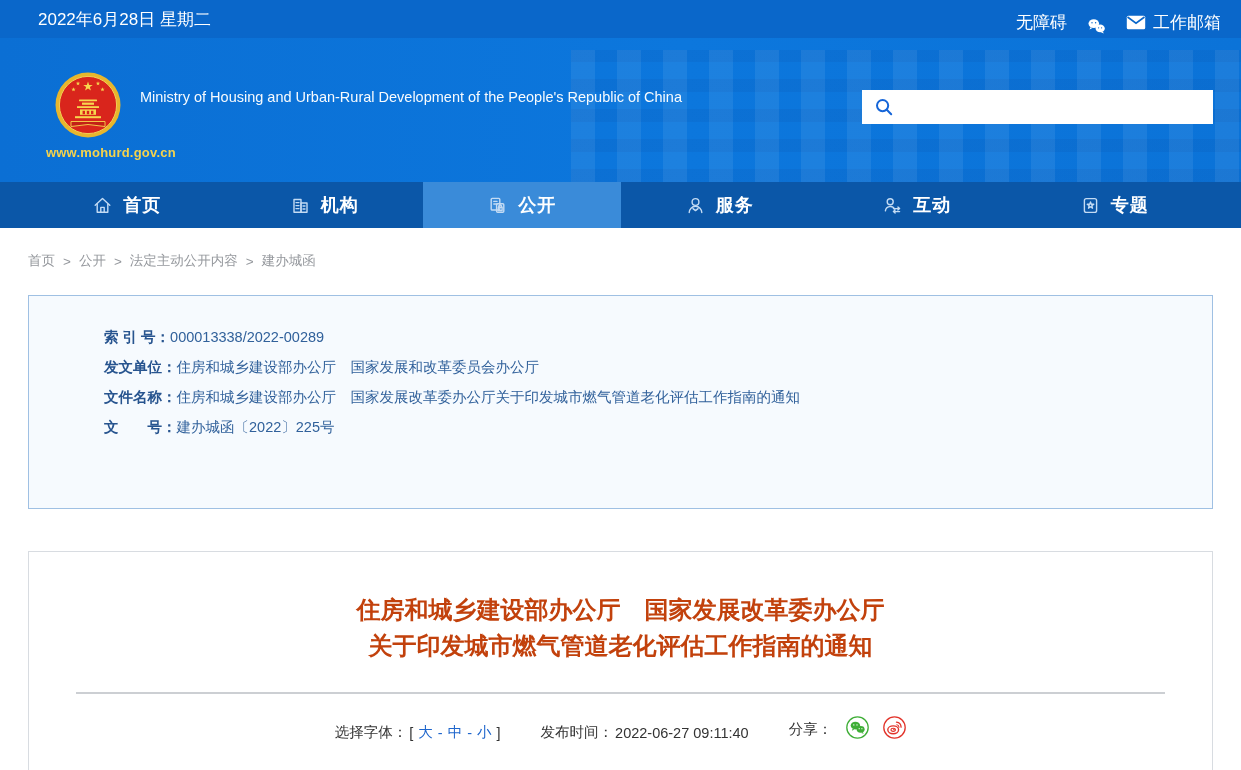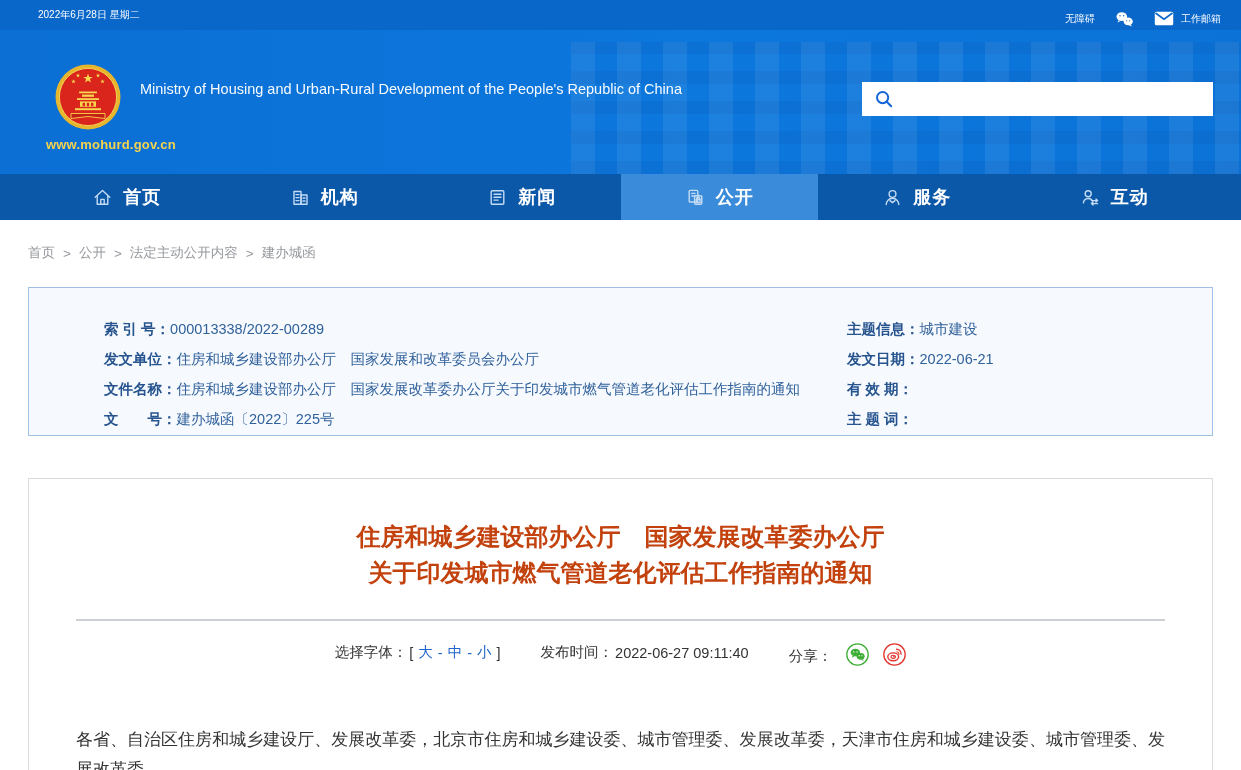--- a/index.html
+++ b/index.html
@@ -7,25 +7,25 @@
   html, body { margin: 0; padding: 0; }
   body {
     width: 1241px; height: 770px; overflow: hidden;
     background: #fff;
     font-family: "Liberation Sans", "DejaVu Sans", sans-serif;
   }
   a { cursor: pointer; }
 
   
   .topbar {
-    height: 30px; background: #0a67ca; color: #fff;
+    height: 38px; background: #0a67ca; color: #fff;
     display: flex; align-items: center; justify-content: space-between;
-    padding: 0 20px 0 38px; font-size: 10px;
-  }
-  .topbar-right { display: flex; align-items: center; gap: 20px; margin-top: 7px; }
+    padding: 0 20px 0 38px; font-size: 17px;
+  }
+  .topbar-right { display: flex; align-items: flex-end; gap: 20px; margin-top: 7px; }
   .topbar a { color: #fff; text-decoration: none; display: flex; align-items: center; gap: 7px; }
 
   
   .header {
     position: relative; height: 144px; overflow: hidden;
     background: linear-gradient(90deg, #0b6fd4 0%, #0c77dd 55%, #0b73d8 100%);
   }
   .header::before { 
     content: ""; position: absolute; left: 46%; right: 0; top: 12px; bottom: 0;
     background:
@@ -61,38 +61,38 @@
 
   
   .breadcrumb {
     width: 1185px; margin: 0 auto; padding: 24px 0 25px;
     font-size: 13.5px; color: #95989d; display: flex; gap: 8px; align-items: center;
   }
   .breadcrumb a { color: #95989d; text-decoration: none; }
 
   
   .doc-info {
-    width: 1185px; height: 149px; margin: 0 auto;
+    width: 1185px; height: 214px; margin: 0 auto;
     background: #f6fafe; border: 1px solid #9fc0e3;
     display: flex; padding: 26px 30px 0 75px;
   }
   .info-left { flex: 1; }
   .info-right { width: 335px; }
   .info-row { line-height: 30px; font-size: 14.5px; color: #31619b; white-space: nowrap; }
   .info-row .lbl { font-weight: bold; color: #27548f; }
 
   
   .article {
     width: 1185px; height: 520px; margin: 42px auto 0;
     border: 1px solid #d8dce1; padding: 40px 47px 0; background: #fff;
   }
   .article-title { text-align: center; font-size: 24px; font-weight: bold; color: #c2410c; line-height: 36px; }
   .article-divider { margin-top: 28px; border-top: 2px solid #cccfd3; }
   .article-meta {
-    margin-top: 22px; display: flex; justify-content: center; align-items: flex-start;
+    margin-top: 22px; display: flex; justify-content: center; align-items: flex-end;
     gap: 40px; font-size: 14.5px; color: #333;
   }
   .meta-group { display: flex; align-items: center; gap: 2px; }
   .font-size-link { color: #1f66cc; text-decoration: none; padding: 0 3px; }
   .meta-dash { color: #1f66cc; }
   .share-group { display: flex; align-items: center; gap: 14px; }
   .article-body {
     margin-top: 56px; font-size: 17px; line-height: 30px; color: #333;
     text-align: justify;
   }
@@ -180,27 +180,20 @@
       <span>首页</span>
     </a>
     <a class="nav-item">
       <svg class="nav-ic" width="21" height="21" viewBox="0 0 21 21">
           <rect x="4" y="4.5" width="7" height="12.7"></rect>
           <rect x="11" y="8" width="6" height="9.2"></rect>
           <path d="M6 7.6 h3 M6 10.6 h3 M6 13.6 h3 M13 11 h2 M13 14 h2"></path>
         </svg>
       <span>机构</span>
     </a>
-    <a class="nav-item">
-      <svg class="nav-ic" width="21" height="21" viewBox="0 0 21 21">
-          <rect x="4.2" y="3.8" width="12.6" height="13.4" rx="1"></rect>
-          <path d="M7 7.3 h7 M7 10.2 h7 M7 13.1 h4.2"></path>
-        </svg>
-      <span>新闻</span>
-    </a>
     <a class="nav-item active">
       <svg class="nav-ic" width="21" height="21" viewBox="0 0 21 21">
           <rect x="4.2" y="3.4" width="8.6" height="11.6" rx="1"></rect>
           <path d="M6.8 6.4 h3.2 M6.8 9 h3.2"></path>
           <rect x="9.6" y="8.8" width="7.2" height="8.4" rx="1"></rect>
           <path d="M11.7 12.4 v-.9 a1.5 1.5 0 0 1 3 0 v.9"></path>
           <rect x="11.3" y="12.4" width="3.8" height="3.1"></rect>
         </svg>
       <span>公开</span>
     </a>
@@ -213,46 +206,47 @@
       <span>服务</span>
     </a>
     <a class="nav-item">
       <svg class="nav-ic" width="21" height="21" viewBox="0 0 21 21">
           <circle cx="8.2" cy="6.8" r="3"></circle>
           <path d="M3.4 15.8 a4.9 4.9 0 0 1 9.2 -1.7"></path>
           <path d="M11.4 13.6 h6.2 M15.9 12.1 l1.7 1.5 l-1.7 1.5"></path>
           <path d="M17.6 16.6 h-6.2 M13.1 15.1 l-1.7 1.5 l1.7 1.5"></path>
         </svg>
       <span>互动</span>
+    </a>
+    <a class="nav-item">
+      <svg class="nav-ic" width="21" height="21" viewBox="0 0 21 21">
+          <rect x="4.4" y="3.6" width="12.2" height="13.8" rx="2"></rect>
+          <polygon points="10.5,6.9 11.3,9.3 13.8,9.3 11.8,10.8 12.5,13.2 10.5,11.8 8.5,13.2 9.2,10.8 7.2,9.3 9.7,9.3" fill="none"></polygon>
+        </svg>
+      <span>专题</span>
     </a>
   </div>
 </div>
 
 <div class="breadcrumb">
   <a>首页</a>
   <span>&gt;</span>
   <a>公开</a>
   <span>&gt;</span>
   <a>法定主动公开内容</a>
   <span>&gt;</span>
   <a>建办城函</a>
 </div>
 
 <div class="doc-info">
   <div class="info-left">
     <div class="info-row"><span class="lbl">索 引 号：</span><span>000013338/2022-00289</span></div>
     <div class="info-row"><span class="lbl">发文单位：</span><span>住房和城乡建设部办公厅　国家发展和改革委员会办公厅</span></div>
     <div class="info-row"><span class="lbl">文件名称：</span><span>住房和城乡建设部办公厅　国家发展改革委办公厅关于印发城市燃气管道老化评估工作指南的通知</span></div>
     <div class="info-row"><span class="lbl">文　　号：</span><span>建办城函〔2022〕225号</span></div>
-  </div>
-  <div class="info-right">
-    <div class="info-row"><span class="lbl">主题信息：</span><span>城市建设</span></div>
-    <div class="info-row"><span class="lbl">发文日期：</span><span>2022-06-21</span></div>
-    <div class="info-row"><span class="lbl">有 效 期：</span><span></span></div>
-    <div class="info-row"><span class="lbl">主 题 词：</span><span></span></div>
   </div>
 </div>
 
 <div class="article">
   <div class="article-title">
     <div>住房和城乡建设部办公厅　国家发展改革委办公厅</div>
     <div>关于印发城市燃气管道老化评估工作指南的通知</div>
   </div>
   <div class="article-divider"></div>
   <div class="article-meta">

